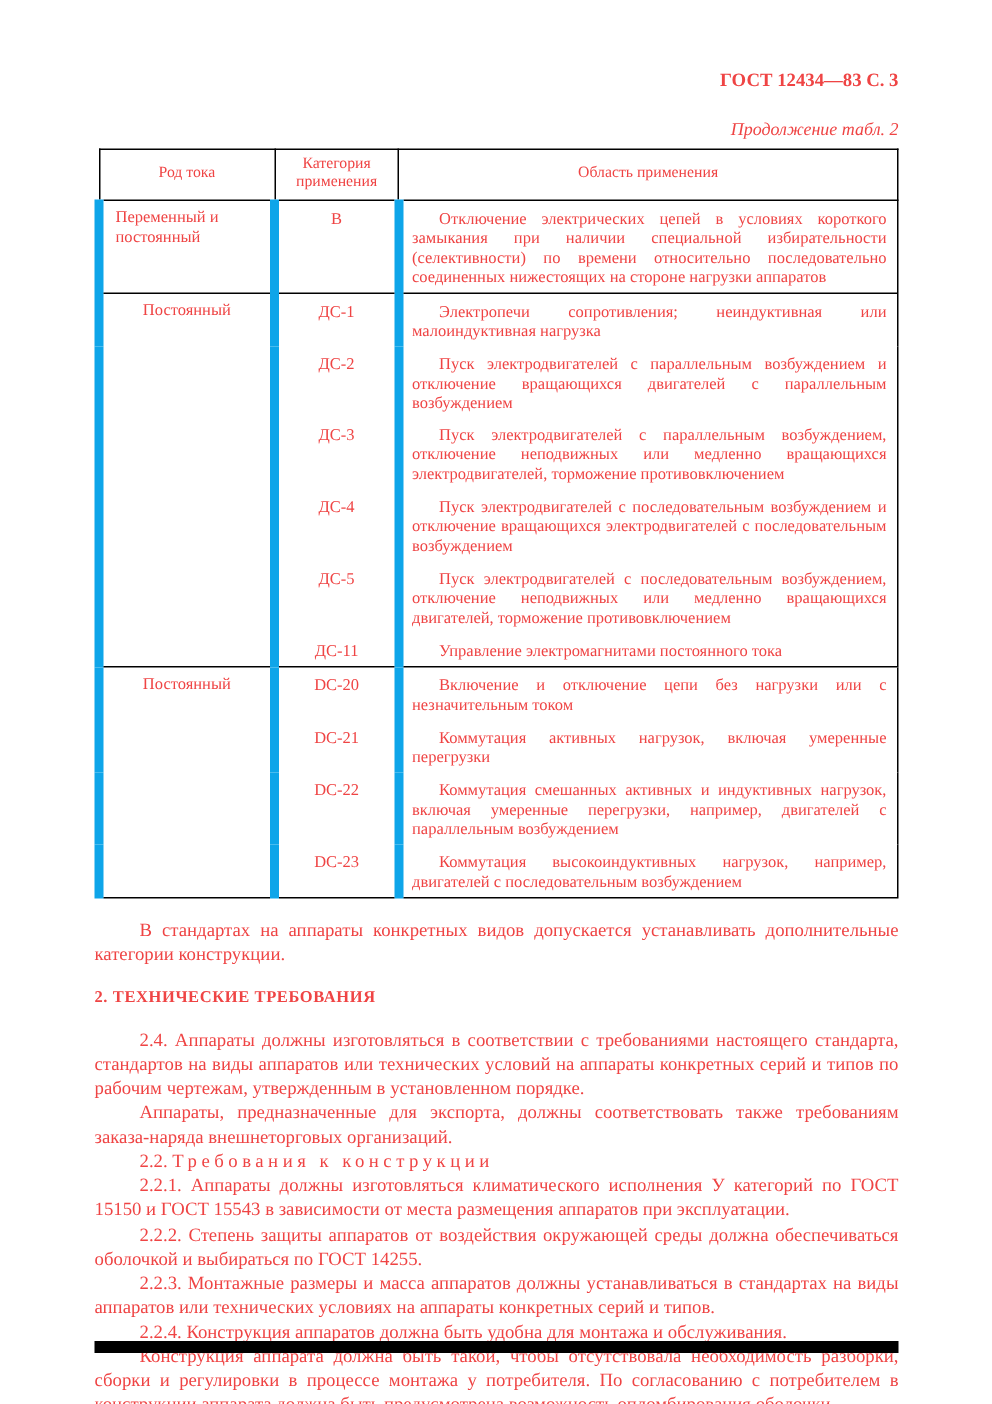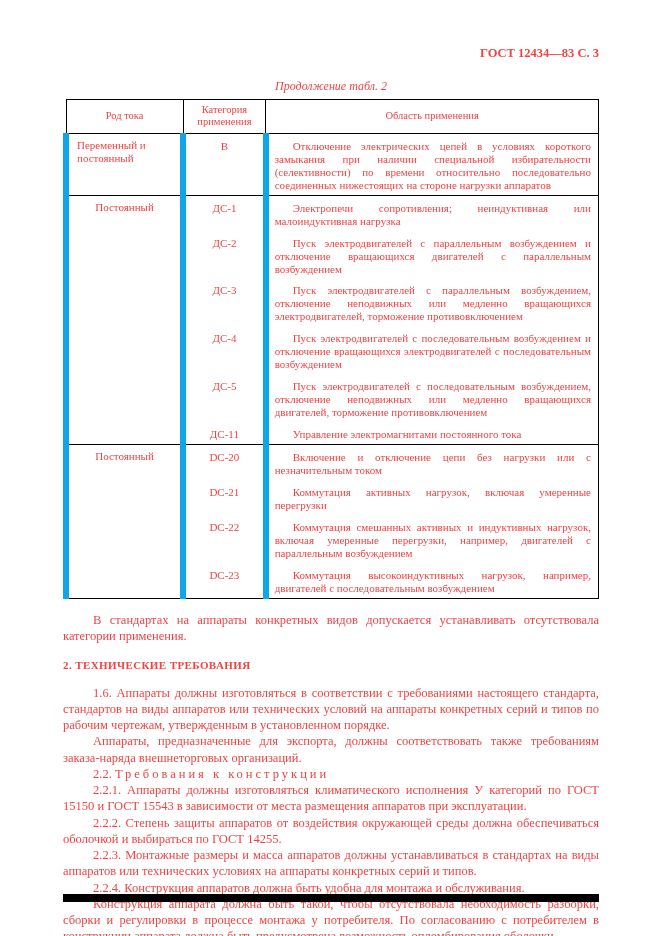--- a/index.html
+++ b/index.html
@@ -18,21 +18,21 @@
     padding: 46px 62px 0 63px;
     overflow: hidden;
   }
   .doc-header {
     text-align: right;
     font-weight: bold;
     font-size: 12.5px;
     margin-bottom: 18px;
   }
   .table-caption {
-    text-align: center;
+    text-align: right;
     font-style: italic;
     font-size: 12px;
     margin-bottom: 5px;
   }
   table.doc-table {
     width: 100%;
     border-collapse: collapse;
     border: 1px solid #000;
     font-size: 11px;
     line-height: 1.18;
@@ -172,25 +172,25 @@
         <td class="area">Коммутация смешанных активных и индуктивных нагрузок, включая умеренные перегрузки, например, двигателей с параллельным возбуждением</td>
       </tr>
       <tr>
         <td class="cat">DC-23</td>
         <td class="area">Коммутация высокоиндуктивных нагрузок, например, двигателей с последовательным возбуждением</td>
       </tr>
     </tbody>
   </table>
 
   <div class="body-text">
-    <p class="para note-after-table">В стандартах на аппараты конкретных видов допускается устанавливать отсутствовала категории применения.</p>
+    <p class="para note-after-table">В стандартах на аппараты конкретных видов допускается устанавливать дополнительные категории конструкции.</p>
 
     <div class="section-title">2. ТЕХНИЧЕСКИЕ ТРЕБОВАНИЯ</div>
 
-    <p class="para">1.6. Аппараты должны изготовляться в соответствии с требованиями настоящего стандарта, стандартов на виды аппаратов или технических условий на аппараты конкретных серий и типов по рабочим чертежам, утвержденным в установленном порядке.</p>
+    <p class="para">2.4. Аппараты должны изготовляться в соответствии с требованиями настоящего стандарта, стандартов на виды аппаратов или технических условий на аппараты конкретных серий и типов по рабочим чертежам, утвержденным в установленном порядке.</p>
     <p class="para">Аппараты, предназначенные для экспорта, должны соответствовать также требованиям заказа-наряда внешнеторговых организаций.</p>
 
     <p class="sub-heading"><span>2.2.</span>&nbsp;<span class="spaced-title">Требования к конструкции</span></p>
 
     <p class="para">2.2.1. Аппараты должны изготовляться климатического исполнения У категорий по ГОСТ 15150 и ГОСТ 15543 в зависимости от места размещения аппаратов при эксплуатации.</p>
     <p class="para">2.2.2. Степень защиты аппаратов от воздействия окружающей среды должна обеспечиваться оболочкой и выбираться по ГОСТ 14255.</p>
     <p class="para">2.2.3. Монтажные размеры и масса аппаратов должны устанавливаться в стандартах на виды аппаратов или технических условиях на аппараты конкретных серий и типов.</p>
     <p class="para">2.2.4. Конструкция аппаратов должна быть удобна для монтажа и обслуживания.</p>
     <p class="para">Конструкция аппарата должна быть такой, чтобы отсутствовала необходимость разборки, сборки и регулировки в процессе монтажа у потребителя. По согласованию с потребителем в конструкции аппарата должна быть предусмотрена возможность опломбирования оболочки.</p>
   </div>

